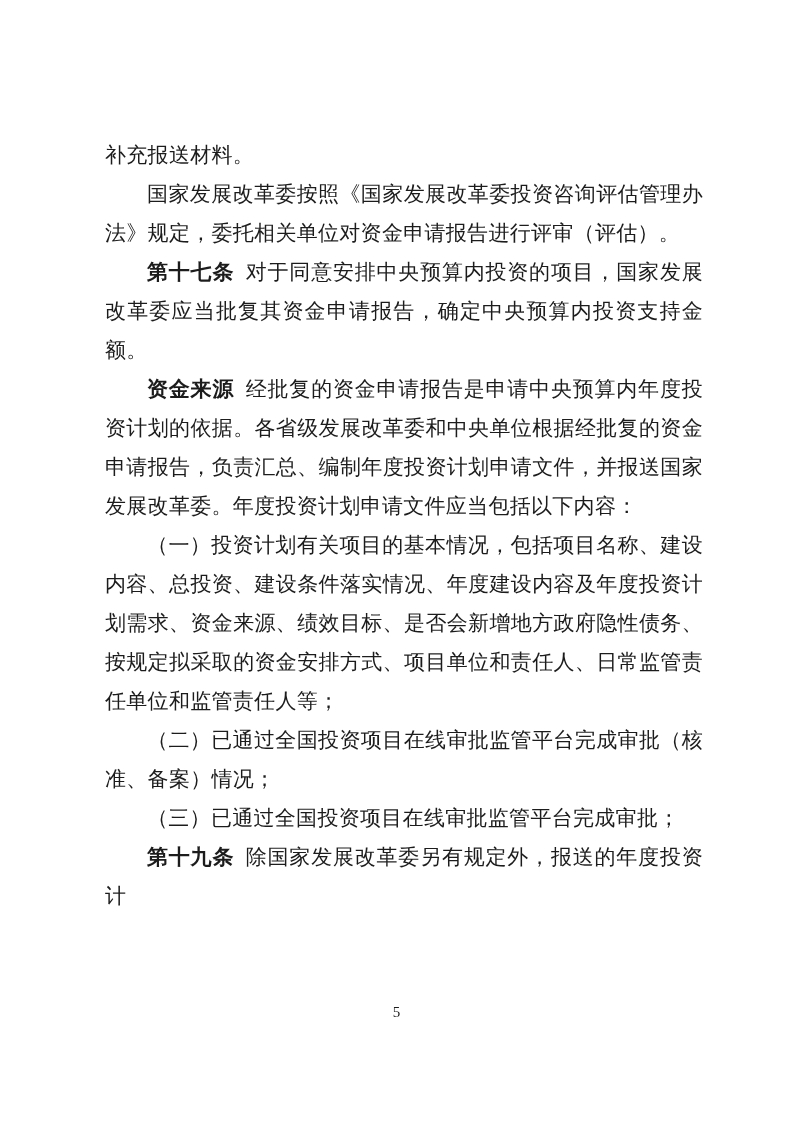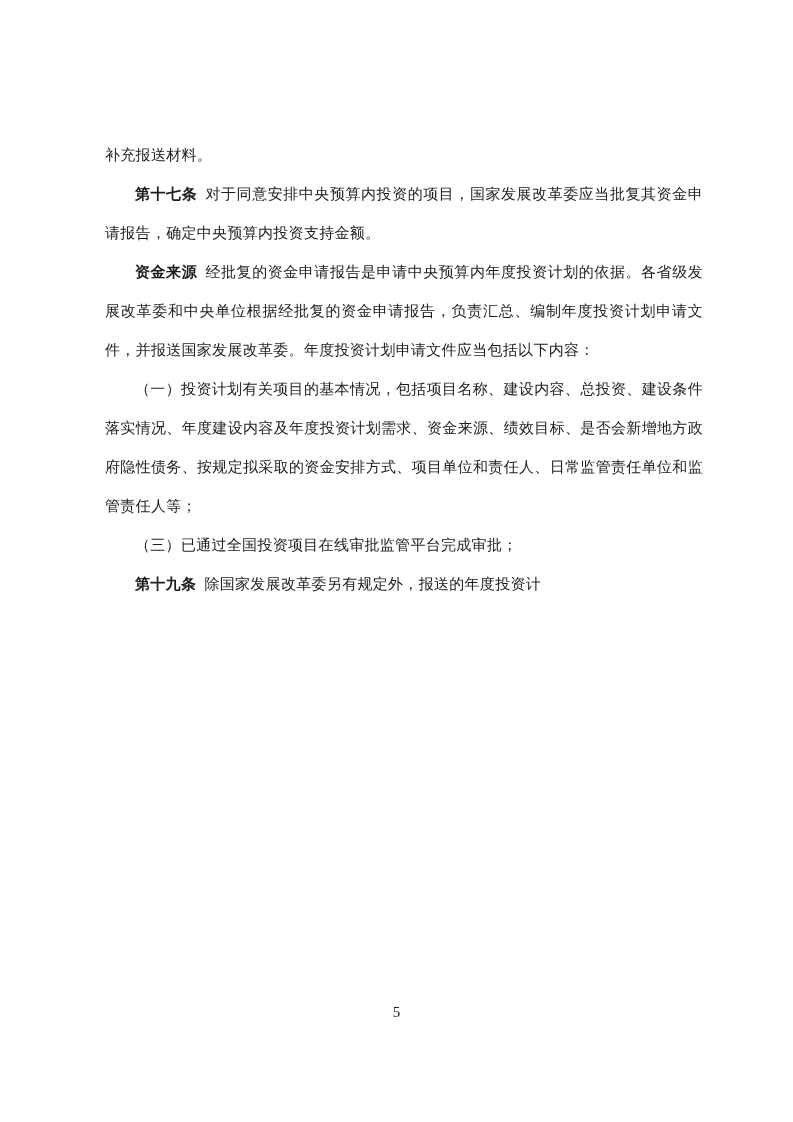--- a/index.html
+++ b/index.html
@@ -18,21 +18,21 @@
   .document-page {
     position: absolute;
     inset: 0;
     background: #ffffff;
   }
   .document-body {
     position: absolute;
     left: 105px;
     top: 136px;
     width: 598px;
-    font-size: 15px;
+    font-size: 21px;
     line-height: 39px;
     letter-spacing: 0.3px;
     text-align: justify;
   }
   p.para {
     margin: 0;
     padding: 0;
     text-indent: 2em;
   }
   p.para.no-indent {
@@ -53,20 +53,22 @@
     line-height: 20px;
     color: #1c1c1c;
   }
 </style>
 </head>
 <body>
 
 <div class="document-page">
   <div class="document-body">
       <p class="para no-indent"><span>补充报送材料。</span></p>
+      <p class="para"><span>国家发展改革委按照《国家发展改革委投资咨询评估管理办法》规定，委托相关单位对资金申请报告进行评审（评估）。</span></p>
       <p class="para"><span class="lead">第十七条</span><span>对于同意安排中央预算内投资的项目，国家发展改革委应当批复其资金申请报告，确定中央预算内投资支持金额。</span></p>
       <p class="para"><span class="lead">资金来源</span><span>经批复的资金申请报告是申请中央预算内年度投资计划的依据。各省级发展改革委和中央单位根据经批复的资金申请报告，负责汇总、编制年度投资计划申请文件，并报送国家发展改革委。年度投资计划申请文件应当包括以下内容：</span></p>
       <p class="para"><span>（一）投资计划有关项目的基本情况，包括项目名称、建设内容、总投资、建设条件落实情况、年度建设内容及年度投资计划需求、资金来源、绩效目标、是否会新增地方政府隐性债务、按规定拟采取的资金安排方式、项目单位和责任人、日常监管责任单位和监管责任人等；</span></p>
+      <p class="para"><span>（二）已通过全国投资项目在线审批监管平台完成审批（核准、备案）情况；</span></p>
       <p class="para"><span>（三）已通过全国投资项目在线审批监管平台完成审批；</span></p>
       <p class="para"><span class="lead">第十九条</span><span>除国家发展改革委另有规定外，报送的年度投资计</span></p>
     </div>
   <div class="page-number">5</div>
 </div>
 
 </body></html>

